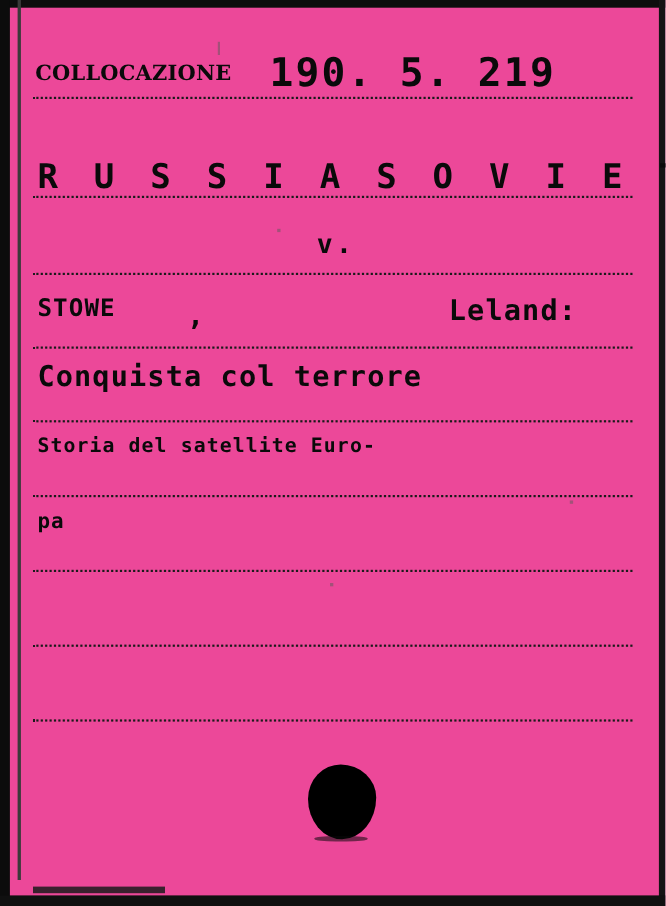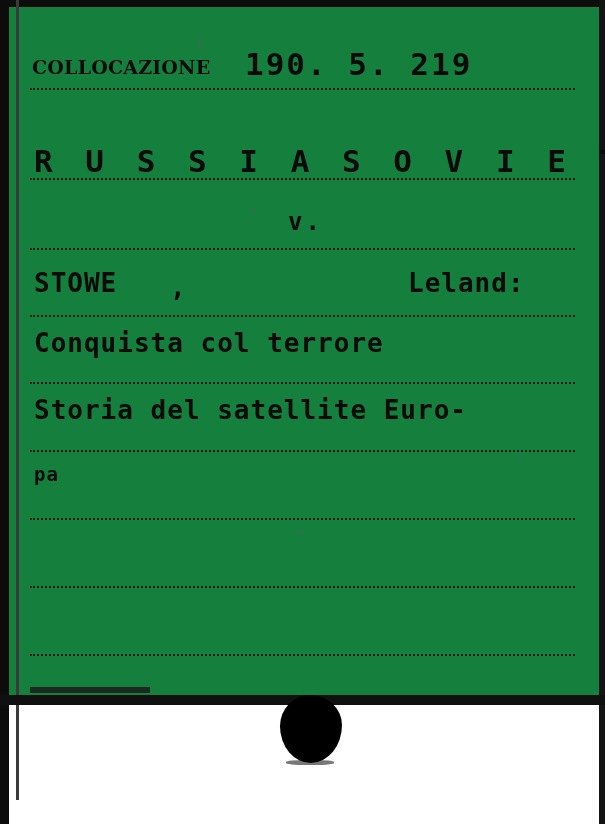--- a/index.html
+++ b/index.html
@@ -10,22 +10,22 @@
   body {
     width: 605px;
     height: 824px;
     font-family: "DejaVu Sans Mono", monospace;
     overflow: hidden;
   }
 
   #card {
     position: relative;
     width: 605px;
-    height: 705px;
-    background: #15803d;
+    height: 824px;
+    background: #ec4899;
     text-decoration: underline;
   }
 
   
   .edge-left-outer {
     position: absolute;
     left: 0; top: 0;
     width: 9px; height: 824px;
     background: #0c0c0c;
   }
@@ -91,21 +91,21 @@
   
   #collocazione-label {
     font-size: 19px;
     font-family: "DejaVu Serif", serif;
     font-weight: bold;
     letter-spacing: 0.2px;
     top: 26px;
     left: 2px;
   }
   #shelfmark-value {
-    font-size: 31px;
+    font-size: 36px;
     top: 16px;
     left: 215px;
     letter-spacing: 2px;
     font-weight: bold;
   }
 
   
   #heading {
     font-size: 31px;
     top: 113px;
@@ -114,21 +114,21 @@
     font-weight: bold;
   }
   #subheading {
     font-size: 24px;
     top: 178px;
     left: 258px;
     letter-spacing: 3px;
   }
 
   #author-surname {
-    font-size: 26px;
+    font-size: 22px;
     top: 238px;
     left: 4px;
     letter-spacing: 1px;
   }
   #author-comma {
     font-size: 26px;
     top: 242px;
     left: 140px;
   }
   #author-given {
@@ -138,21 +138,21 @@
     letter-spacing: 1px;
   }
 
   #title-line-1 {
     font-size: 26px;
     top: 298px;
     left: 4px;
     letter-spacing: 1px;
   }
   #title-line-2 {
-    font-size: 26px;
+    font-size: 18px;
     top: 365px;
     left: 4px;
     letter-spacing: 1px;
   }
   #title-line-3 {
     font-size: 19px;
     top: 433px;
     left: 4px;
     letter-spacing: 1px;
   }

